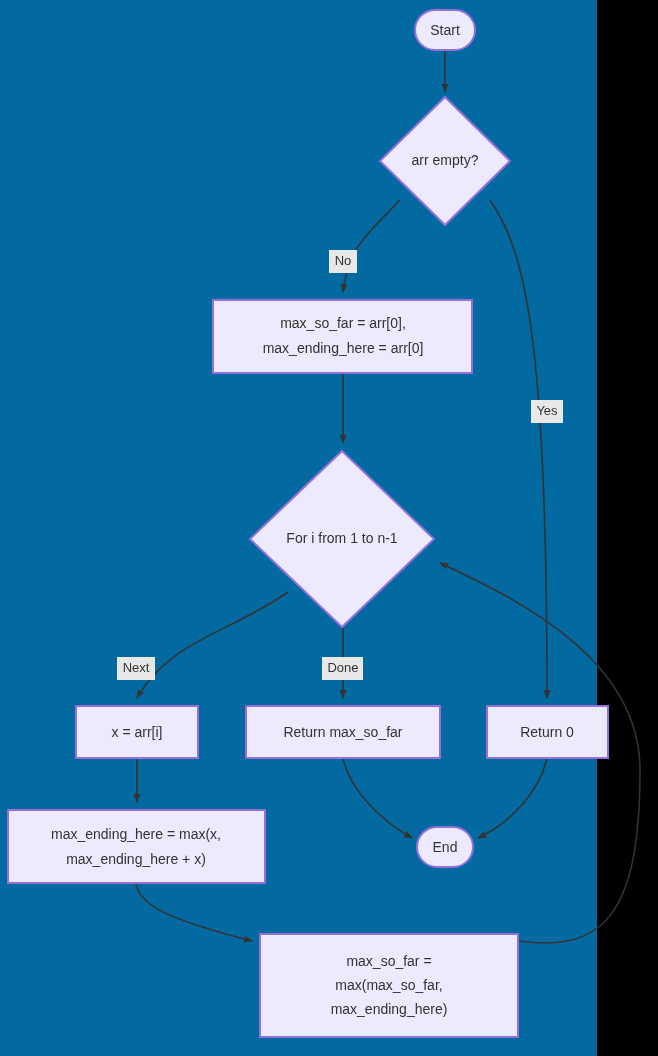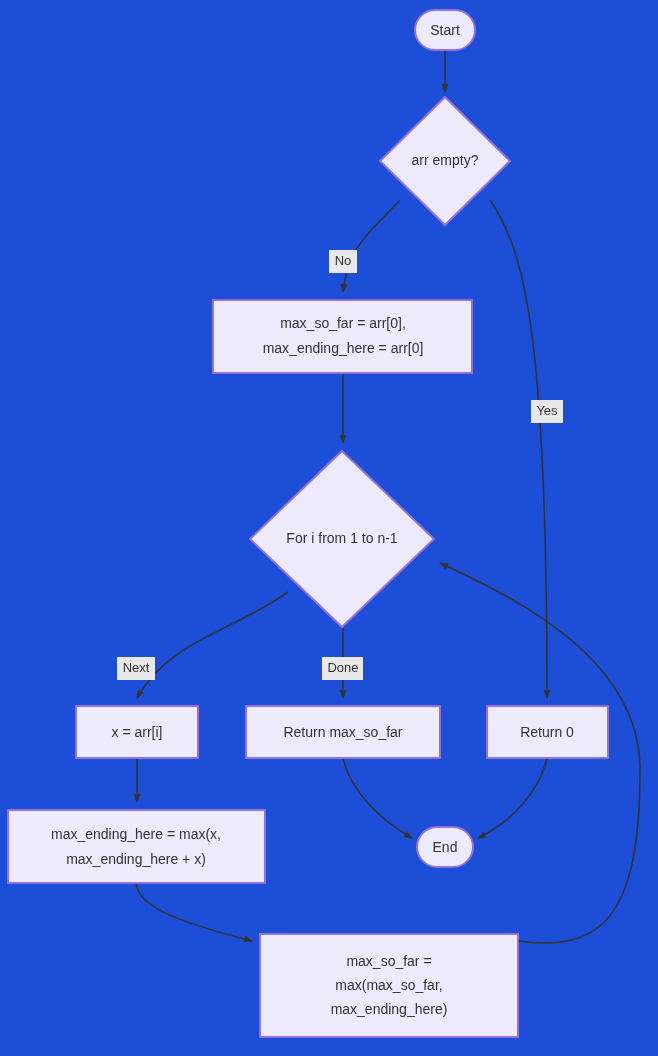--- a/index.html
+++ b/index.html
@@ -8,23 +8,23 @@
     background: #000000;
   }
   body {
     width: 658px;
     height: 1056px;
     overflow: hidden;
     font-family: "Liberation Sans", sans-serif;
   }
   #flowchart-root {
     position: relative;
-    width: 658px;
+    width: 597px;
     height: 1056px;
-    background: #1d4ed8;
+    background: #0369a1;
   }
   svg.diagram {
     display: block;
     width: 658px;
     height: 1056px;
   }
   .node-shape {
     fill: #ECEAFC;
     stroke: #9370DB;
     stroke-width: 2;

